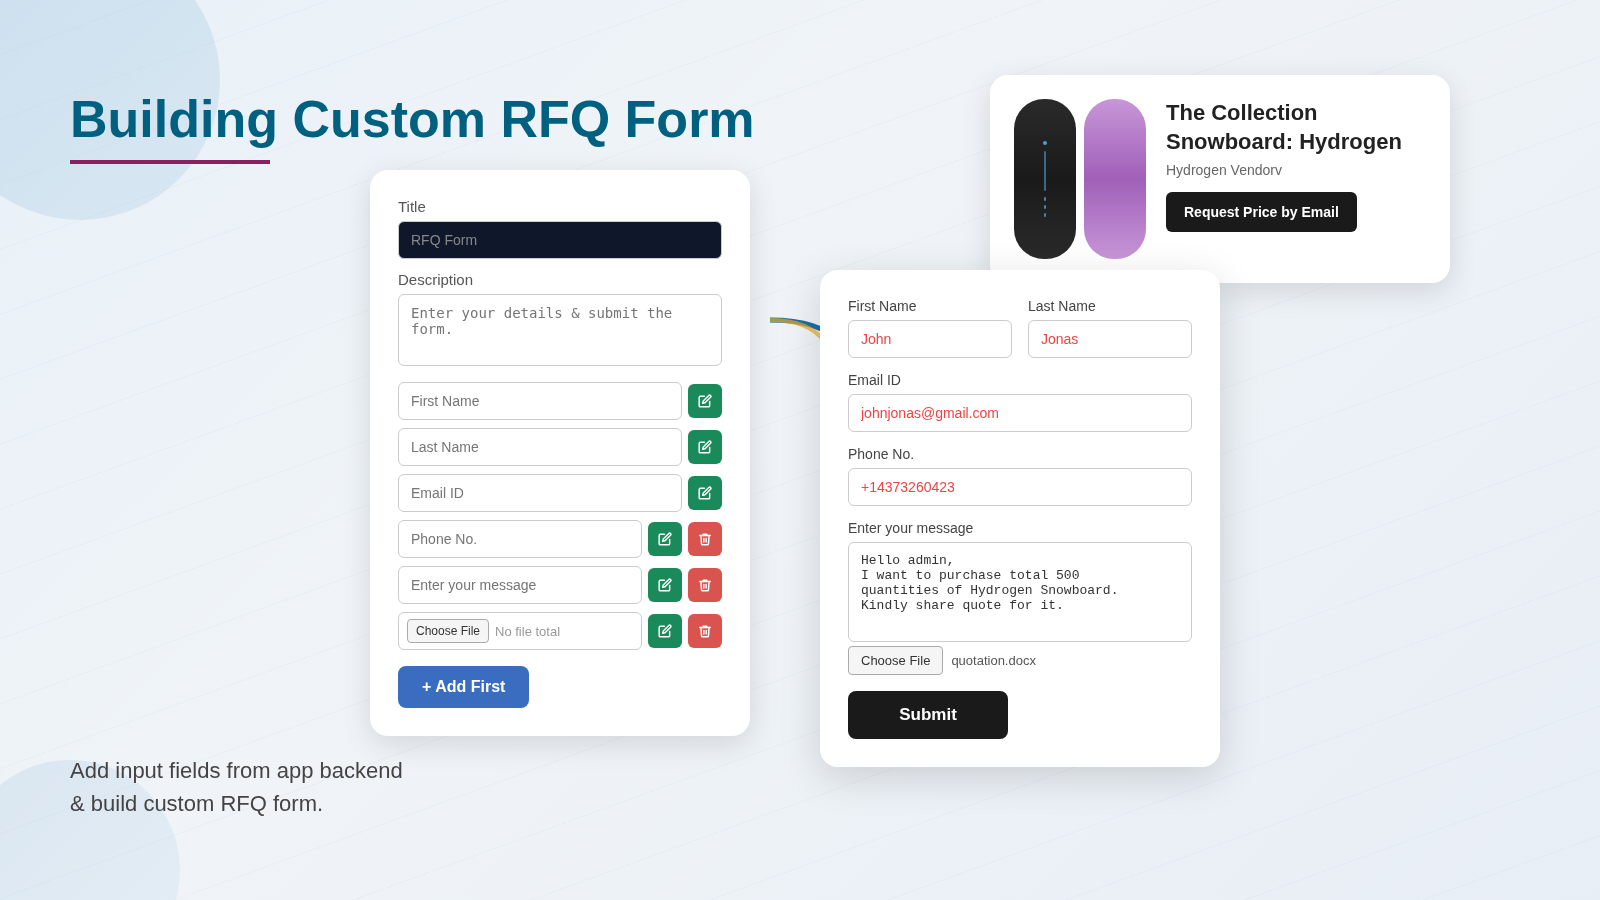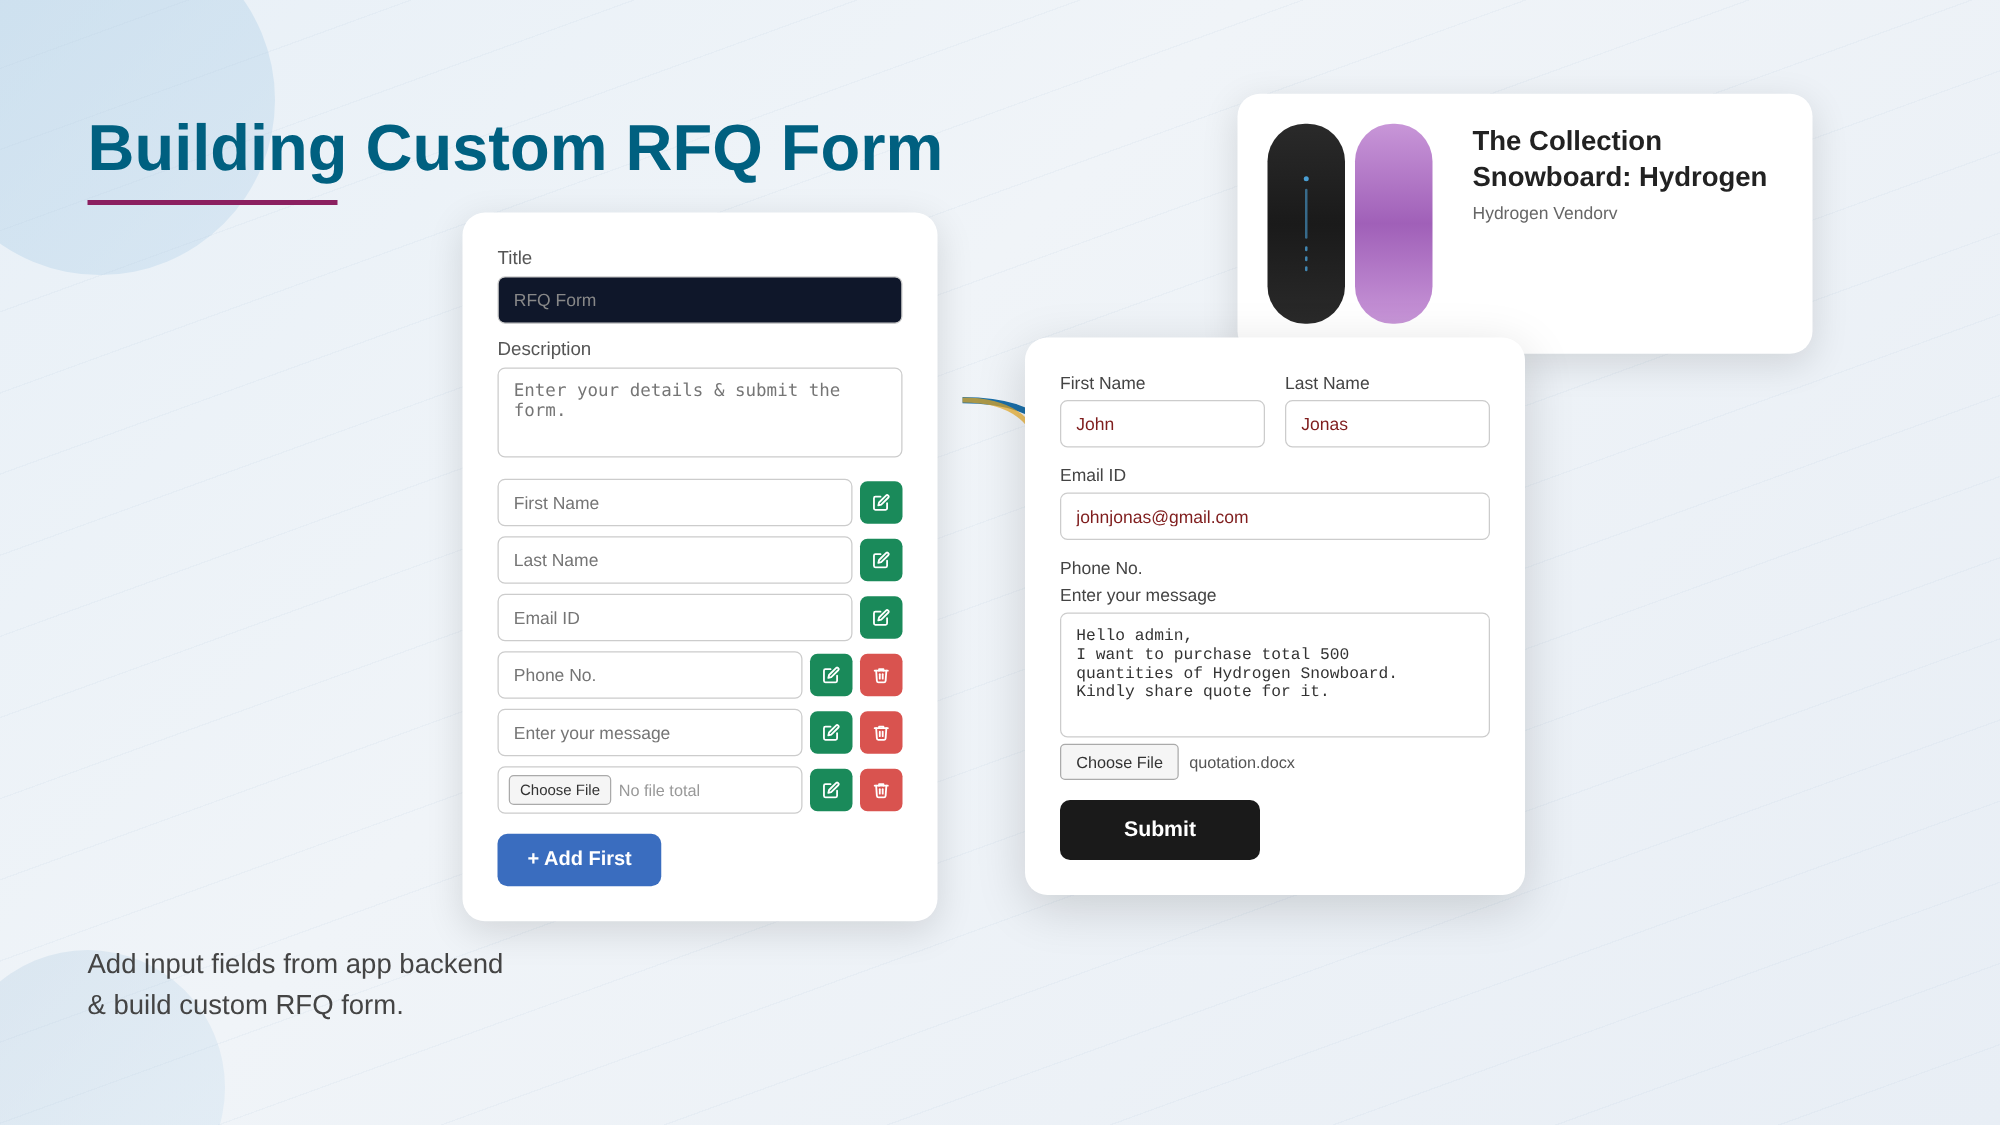--- a/index.html
+++ b/index.html
@@ -262,21 +262,20 @@
     }
     .board-detail-line {
       width: 2px;
       height: 40px;
       background: rgba(74,159,212,0.6);
       border-radius: 2px;
     }
 
     .product-info {
       flex: 1;
-      margin-left: 12px;
     }
     .product-title {
       font-size: 22px;
       font-weight: 700;
       color: #222;
       line-height: 1.3;
       margin-bottom: 6px;
     }
     .product-vendor {
       font-size: 14px;
@@ -321,21 +320,21 @@
       margin-bottom: 6px;
       display: block;
       font-weight: 500;
     }
     .rfq-input {
       width: 100%;
       border: 1.5px solid #ccc;
       border-radius: 6px;
       padding: 10px 12px;
       font-size: 14px;
-      color: #7f1d1d;
+      color: #ef4444;
       background: white;
       outline: none;
     }
     .rfq-textarea {
       width: 100%;
       border: 1.5px solid #ccc;
       border-radius: 6px;
       padding: 10px 12px;
       font-size: 13px;
       color: #333;
@@ -530,20 +529,21 @@
           <div style="width:2px;height:4px;background:rgba(74,159,212,0.8);border-radius:1px;"></div>
           <div style="width:2px;height:4px;background:rgba(74,159,212,0.8);border-radius:1px;"></div>
         </div>
       </div>
 
       <div class="snowboard-img snowboard-purple"></div>
     </div>
     <div class="product-info">
       <div class="product-title">The Collection Snowboard: Hydrogen</div>
       <div class="product-vendor">Hydrogen Vendorv</div>
+      <button class="request-price-btn">Request Price by Email</button>
     </div>
   </div>
 
   <div class="rfq-form-card">
     
     <div class="rfq-name-row">
       <div class="rfq-field-group">
         <label class="rfq-label">First Name</label>
         <input class="rfq-input" type="text" value="John" style="">
       </div>
@@ -552,20 +552,21 @@
         <input class="rfq-input" type="text" value="Jonas" style="">
       </div>
     </div>
 
     
     <label class="rfq-label">Email ID</label>
     <input class="rfq-input" style="margin-bottom: 14px;" type="text" value="johnjonas@gmail.com">
 
     
     <label class="rfq-label">Phone No.</label>
+    <input class="rfq-input" style="margin-bottom: 14px;" type="text" value="+14373260423">
 
     
     <label class="rfq-label">Enter your message</label>
     <textarea class="rfq-textarea" style="">Hello admin,
 I want to purchase total 500
 quantities of Hydrogen Snowboard.
 Kindly share quote for it.</textarea>
 
     
     <div class="rfq-file-row">

